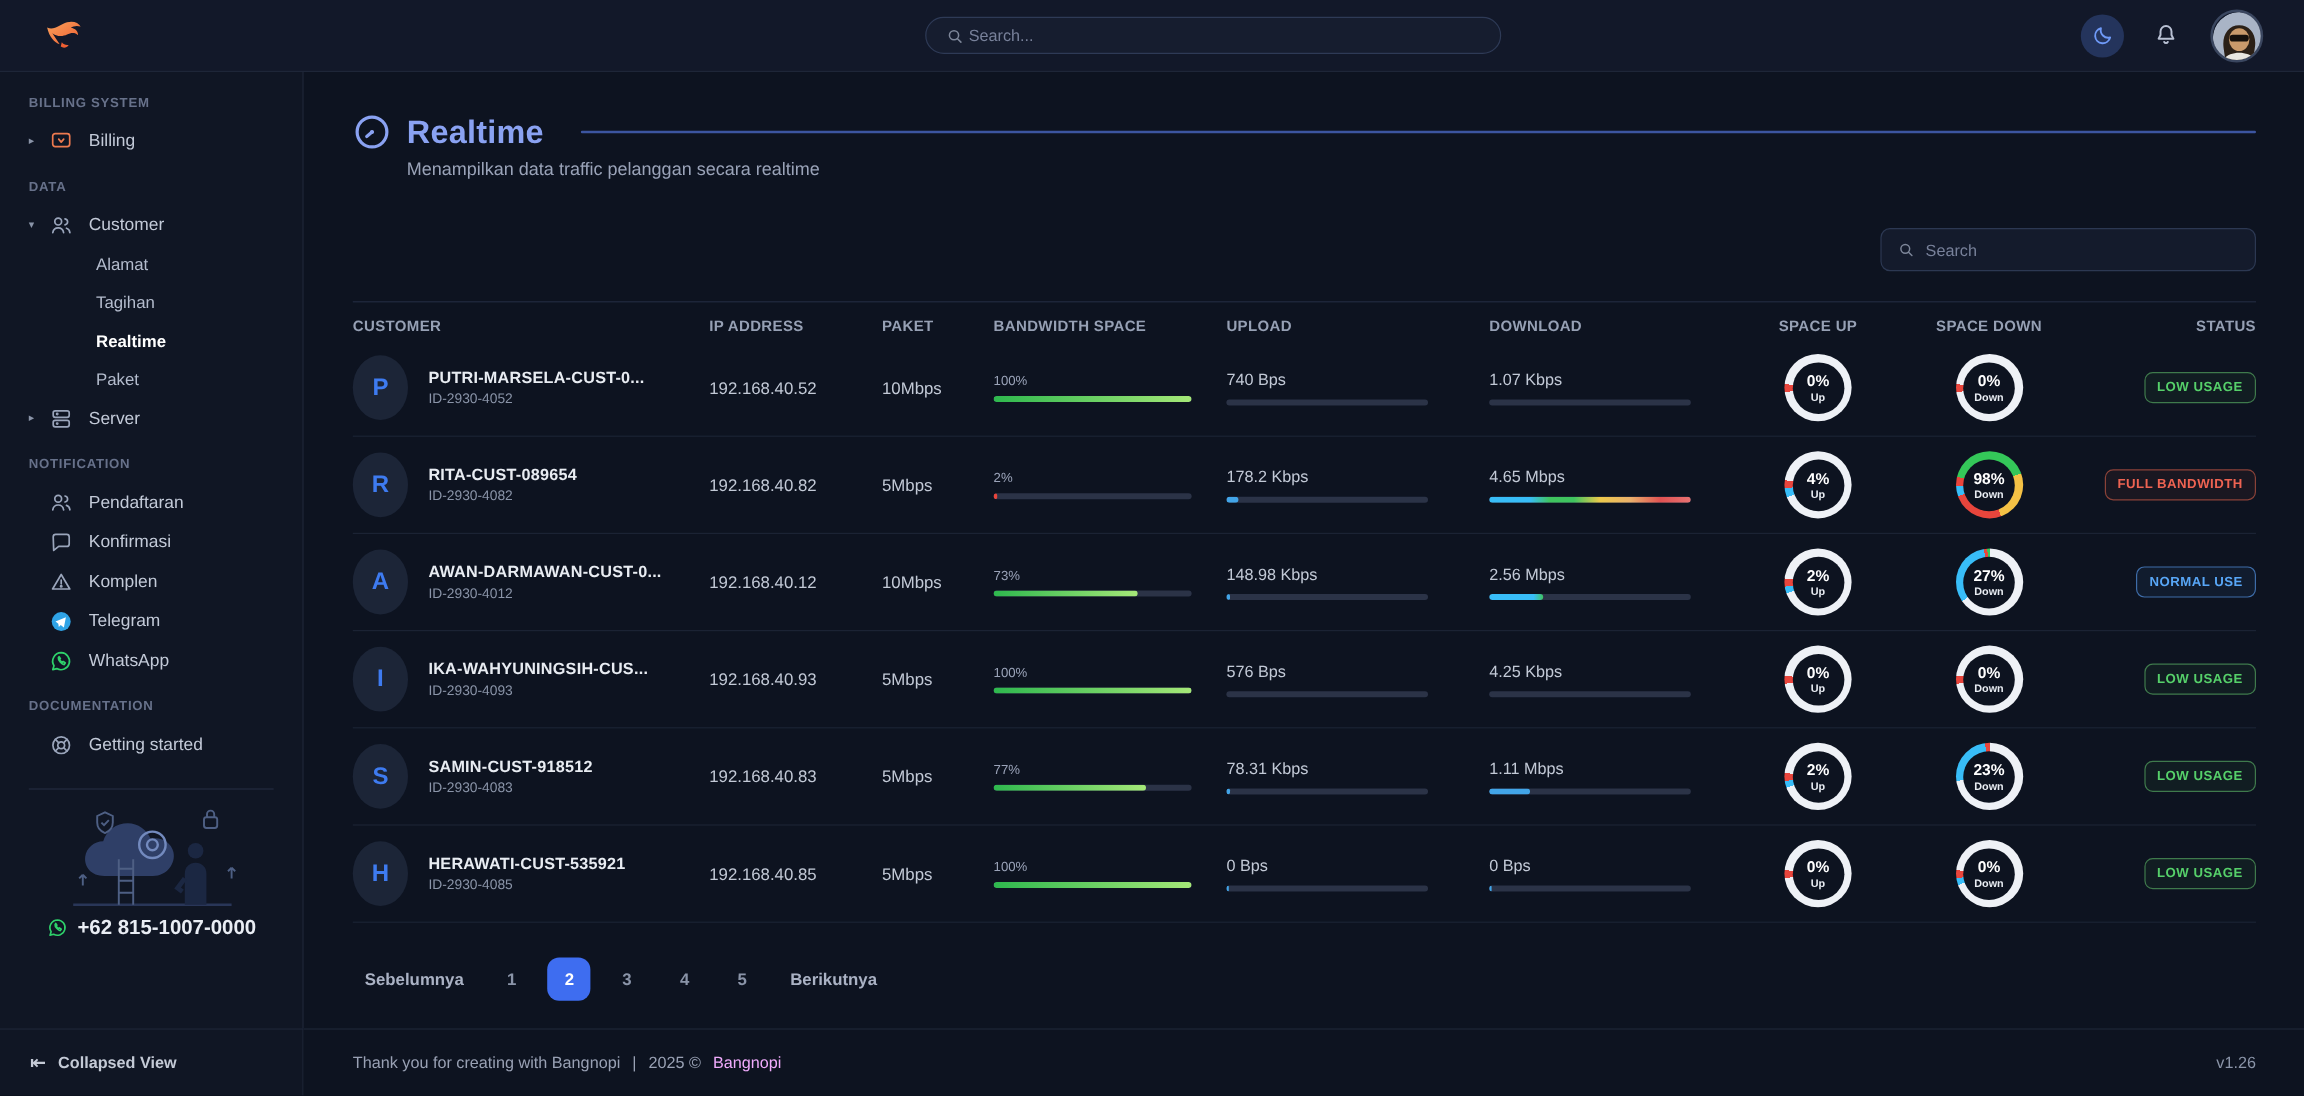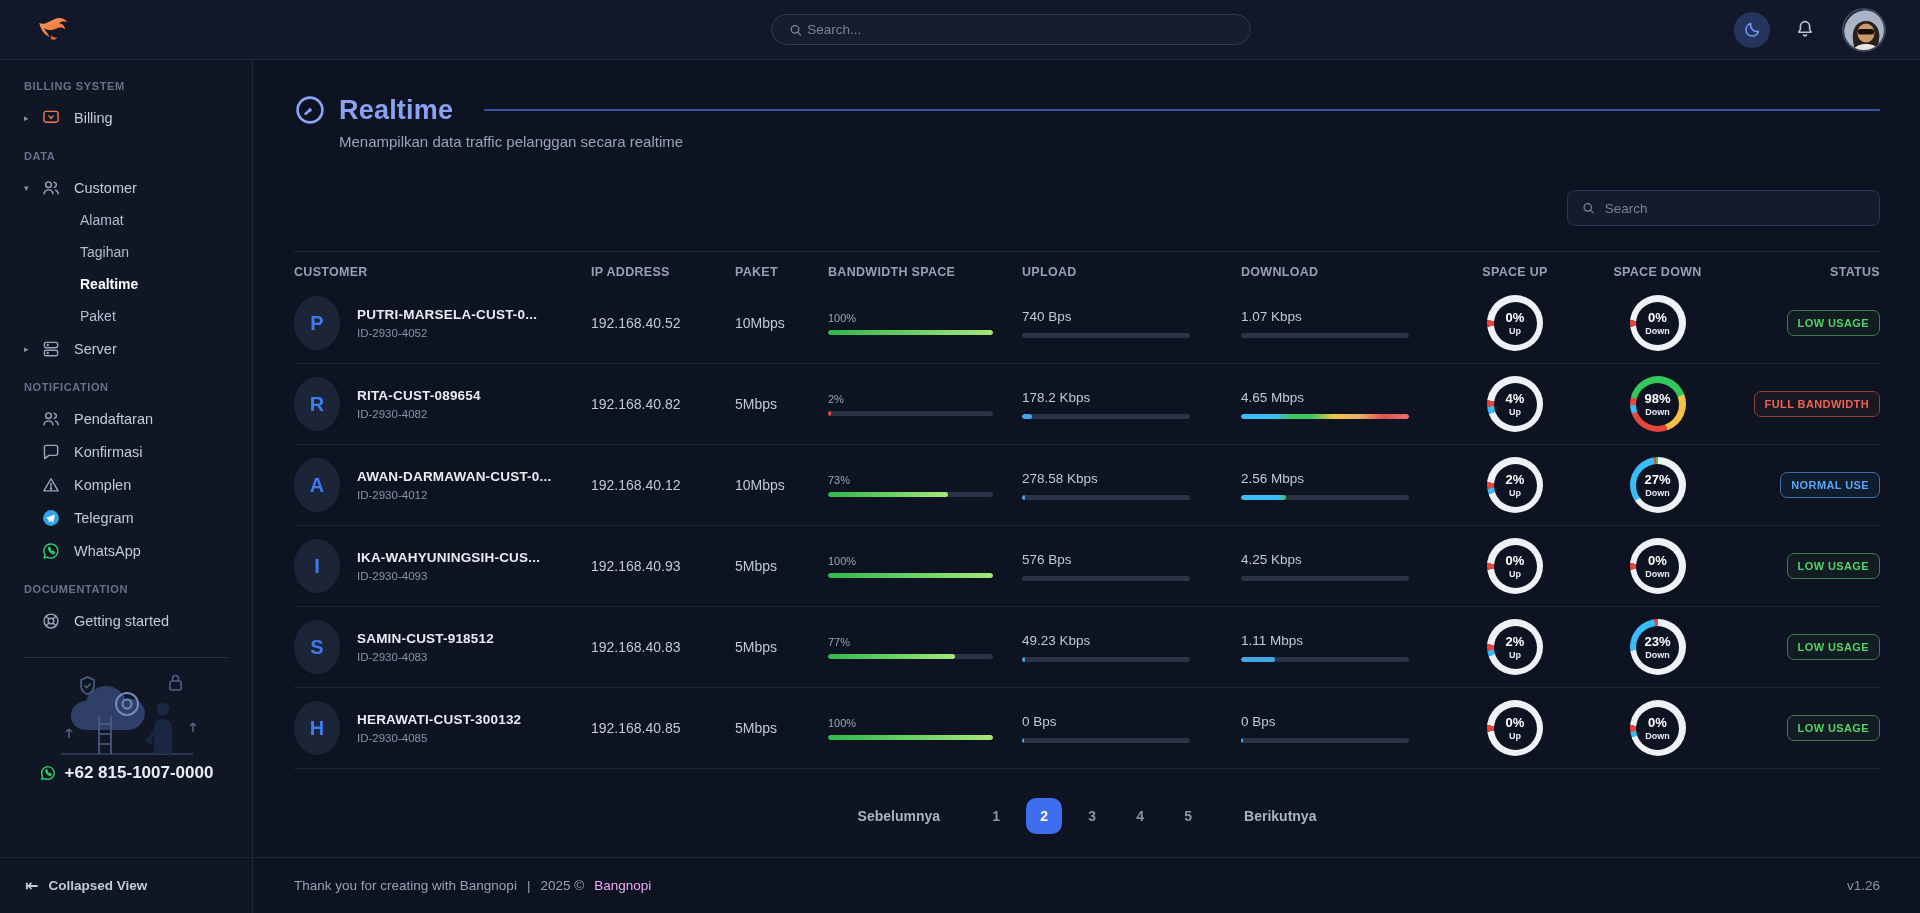--- a/index.html
+++ b/index.html
@@ -67,21 +67,21 @@
   .f-bluegreen{background:linear-gradient(90deg,#38bdf8,#38bdf8 82%,#3fc45f)}
   .val{font-size:13.5px;color:#c2c9d6;margin-bottom:9px}
   .gauge{width:56px;height:56px;border-radius:50%;display:flex;align-items:center;justify-content:center}
   .g-in{width:43px;height:43px;border-radius:50%;background:#0d1320;display:flex;flex-direction:column;align-items:center;justify-content:center}
   .g-pct{font-size:13px;font-weight:bold;color:#ffffff}
   .g-dir{font-size:9px;font-weight:bold;color:#e8ecf2;margin-top:1px}
   .badge{font-size:11px;font-weight:bold;letter-spacing:.4px;padding:6px 10px;border-radius:7px;border:1px solid;white-space:nowrap}
   .badge.low{color:#56d06a;border-color:#3f7a4c;background:rgba(40,90,50,.14)}
   .badge.full{color:#ee6352;border-color:#8a4238;background:rgba(150,60,50,.10)}
   .badge.normal{color:#58a6f6;border-color:#3e6ca8;background:rgba(60,110,180,.10)}
-  .pagination{display:flex;justify-content:center;align-items:center;gap:28px;margin-top:29px;font-size:14px}
+  .pagination{display:flex;justify-content:flex-start;align-items:center;gap:12px;margin-top:29px;font-size:14px}
   .pg-btn{font-weight:bold;color:#aab2c4;padding:8px 10px;cursor:pointer}
   .pg-num{width:36px;height:36px;display:flex;align-items:center;justify-content:center;border-radius:10px;cursor:pointer;font-weight:bold;color:#8a94a8}
   .pg-num.active{background:#3e6df0;color:#ffffff}
 
   
   .footer-left{border-right:1px solid #1e2638;border-top:1px solid #1e2638;display:flex;align-items:center;padding-left:25px;gap:10px;background:#101624;color:#c4cad6;font-size:13.5px;font-weight:bold;cursor:pointer}
   .collapse-ic{font-size:16px;color:#c4cad6}
   .footer-main{border-top:1px solid #1e2638;display:flex;align-items:center;padding:0 40px 0 41px;font-size:13.5px;color:#99a1b4;background:#0d1320;gap:10px}
   .f-link{color:#f0abfc;cursor:pointer}
   .f-version{margin-left:auto;color:#8a94a8}
@@ -409,21 +409,21 @@
      </div>
      <div class="plain">192.168.40.12</div>
      <div class="plain">10Mbps</div>
      <div>
        <div class="bw-label">73%</div>
        <div class="bar">
               <div class="fill f-green" style="width:73%"></div>
             </div>
      </div>
      <div>
-       <div class="val">278.58 Kbps</div>
+       <div class="val">148.98 Kbps</div>
        <div class="bar wide">
               <div class="fill f-blue" style="width:2%"></div>
             </div>
      </div>
      <div>
        <div class="val">2.56 Mbps</div>
        <div class="bar wide">
               <div class="fill f-bluegreen" style="width:27%"></div>
             </div>
      </div>
@@ -493,21 +493,21 @@
      </div>
      <div class="plain">192.168.40.83</div>
      <div class="plain">5Mbps</div>
      <div>
        <div class="bw-label">77%</div>
        <div class="bar">
               <div class="fill f-green" style="width:77%"></div>
             </div>
      </div>
      <div>
-       <div class="val">49.23 Kbps</div>
+       <div class="val">78.31 Kbps</div>
        <div class="bar wide">
               <div class="fill f-blue" style="width:2%"></div>
             </div>
      </div>
      <div>
        <div class="val">1.11 Mbps</div>
        <div class="bar wide">
               <div class="fill f-blue" style="width:20%"></div>
             </div>
      </div>
@@ -522,21 +522,21 @@
               <span class="g-pct">23%</span>
               <span class="g-dir">Down</span>
             </div>
           </div>
      <span class="badge low cell-r">LOW USAGE</span>
    </div>
         <div class="trow grid-cols">
      <div class="cust">
        <div class="av">H</div>
        <div>
-         <div class="cname">HERAWATI-CUST-300132</div>
+         <div class="cname">HERAWATI-CUST-535921</div>
          <div class="cid">ID-2930-4085</div>
        </div>
      </div>
      <div class="plain">192.168.40.85</div>
      <div class="plain">5Mbps</div>
      <div>
        <div class="bw-label">100%</div>
        <div class="bar">
               <div class="fill f-green" style="width:100%"></div>
             </div>

